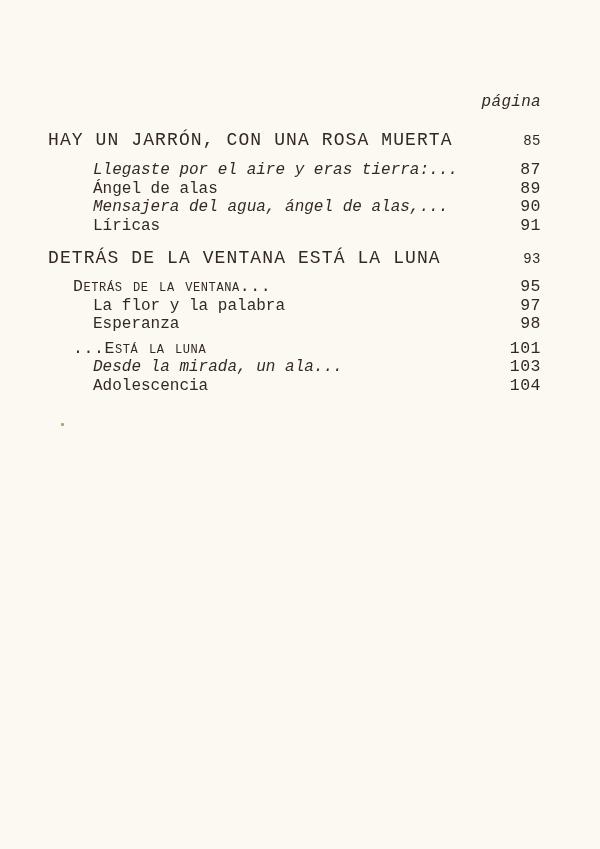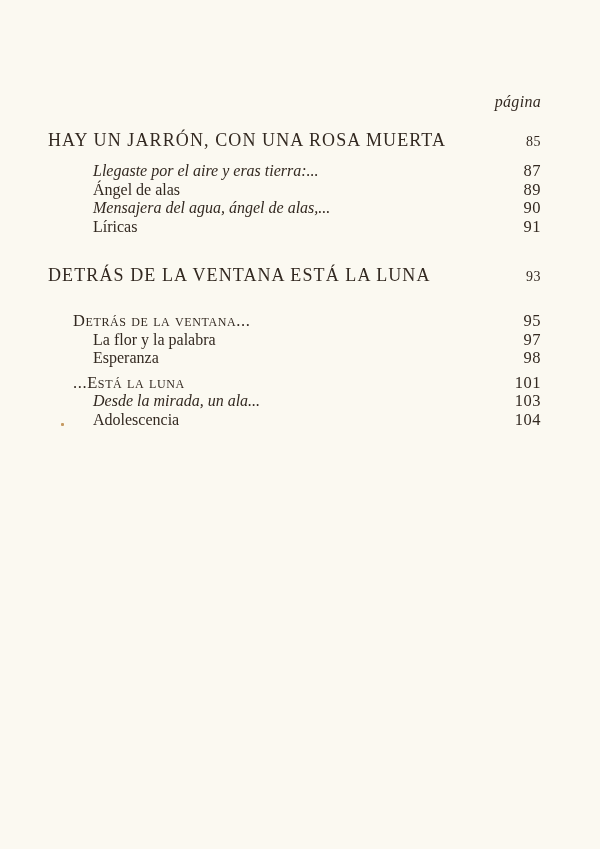--- a/index.html
+++ b/index.html
@@ -7,21 +7,21 @@
     padding: 0;
     background: #e8e6e0;
   }
   .page {
     position: relative;
     width: 600px;
     height: 849px;
     margin: 0 auto;
     background: #fbf9f1;
     color: #332921;
-    font-family: Liberation Serif, serif;
+    font-family: Liberation Mono, monospace;
     box-sizing: border-box;
     padding: 93px 59px 12px 48px;
     overflow: hidden;
   }
   .col-header {
     text-align: right;
     font-style: italic;
     font-size: 16px;
     line-height: 18px;
     letter-spacing: 0.3px;
@@ -58,22 +58,22 @@
   .sc {
     font-size: 16.5px;
     line-height: 18.5px;
   }
   .sc .t {
     padding-left: 25px;
     font-variant: small-caps;
     letter-spacing: 0.6px;
   }
   .it .t { font-style: italic; }
-  .mt-sec { margin-top: 28px; }
-  .mt-sc  { margin-top: 24px; }
+  .mt-sec { margin-top: 12px; }
+  .mt-sc  { margin-top: 8px; }
   .mt-sc2 { margin-top: 6px; }
   .mt-h1  { margin-top: 18px; }
   .speck {
     position: absolute;
     left: 61px;
     top: 423px;
     width: 3px;
     height: 3px;
     border-radius: 1px;
     background: #c69a62;

